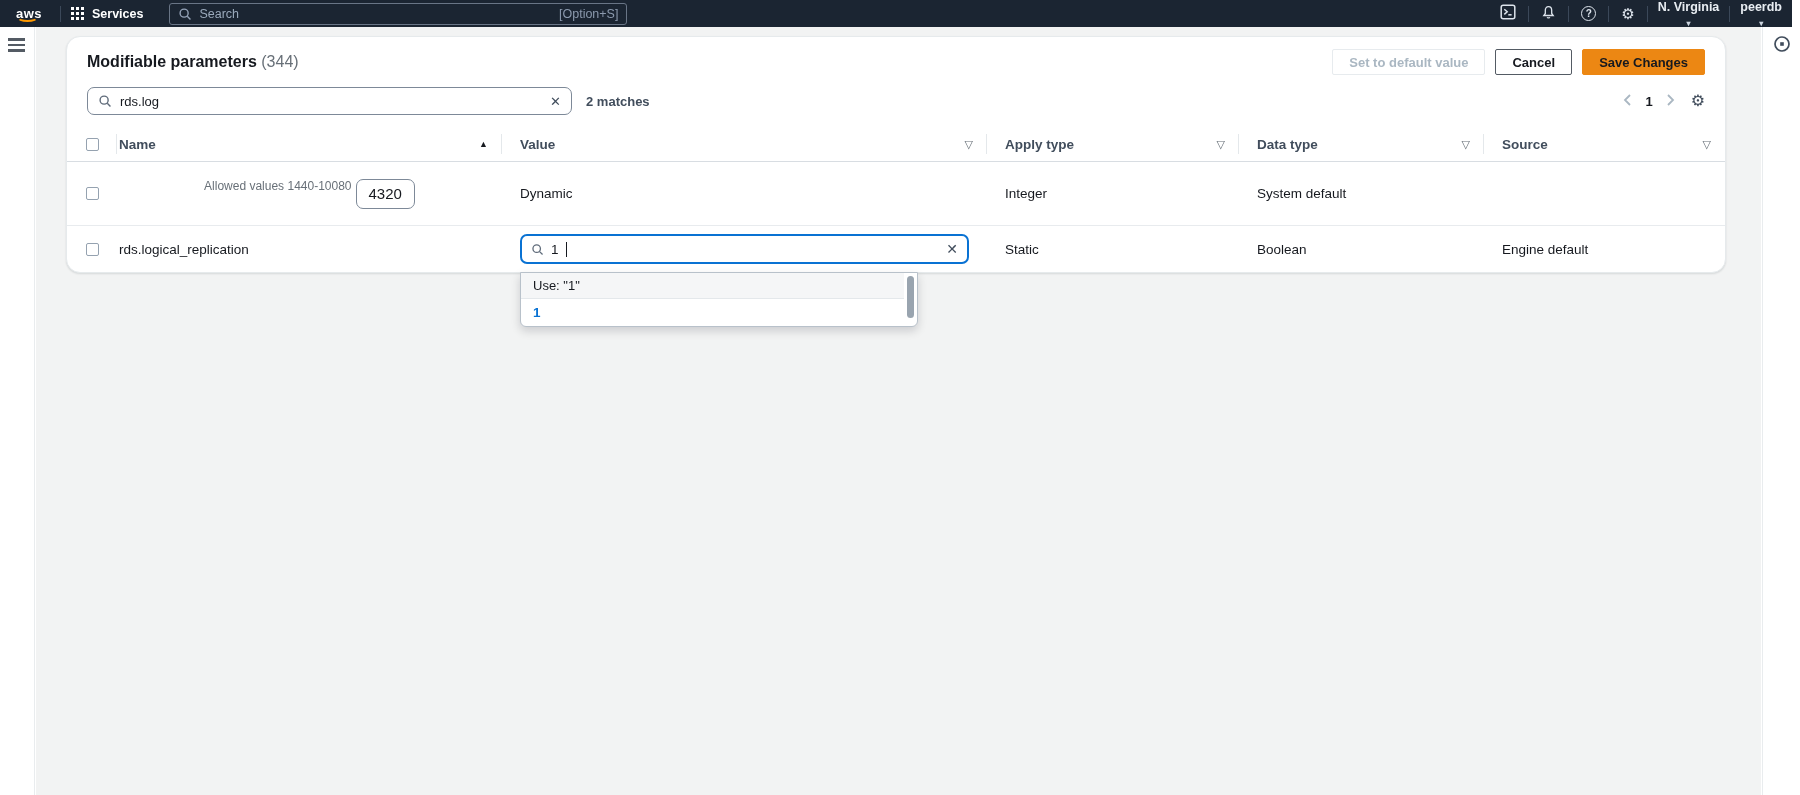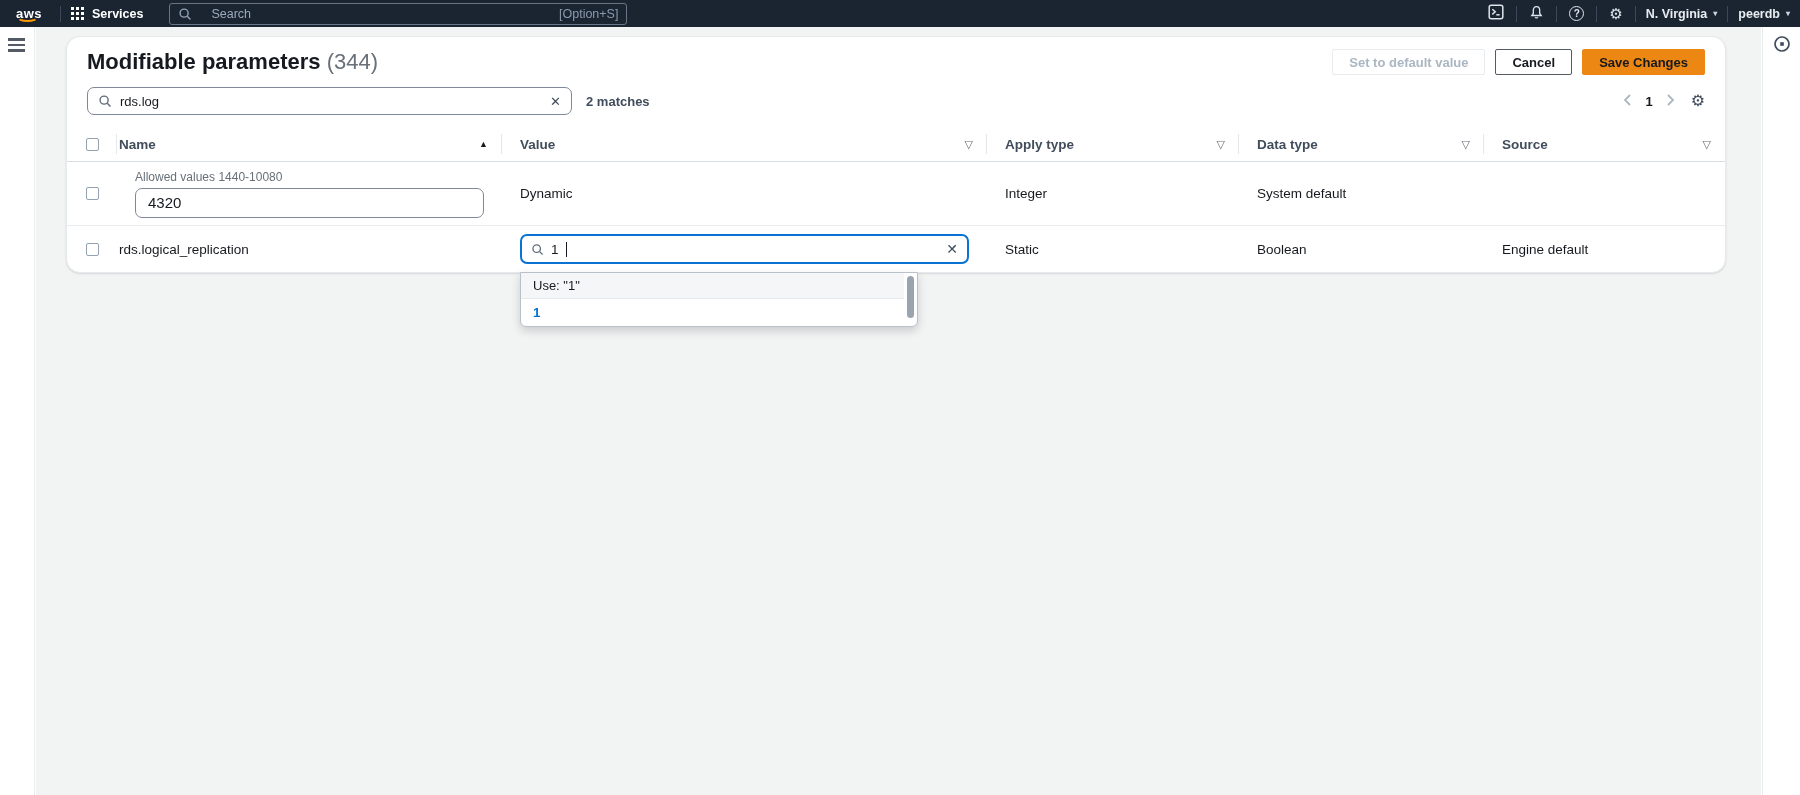--- a/index.html
+++ b/index.html
@@ -1,36 +1,36 @@
 <!DOCTYPE html>
 <html><head>
 <meta charset="utf-8">
 <style>
   html,body{margin:0;padding:0;}
   .screen{position:relative;width:1800px;height:795px;overflow:hidden;background:#fff;
     font-family:"Liberation Sans","DejaVu Sans",sans-serif;color:#16191f;}
 
   
-  .topnav{position:absolute;top:0;left:0;right:0;height:27px;background:#1b2532;
+  .topnav{position:absolute;top:0;left:0;right:8px;height:27px;background:#1b2532;
     display:flex;align-items:center;padding:0 10px;box-sizing:border-box;color:#e8edf2;}
   .aws-logo{position:relative;margin:0 8px 2px 6px;width:26px;height:18px;cursor:pointer;}
   .aws-text{font-weight:bold;font-size:13px;color:#fff;letter-spacing:.5px;}
   .aws-smile{position:absolute;left:1px;top:9px;width:21px;height:9px;border:2px solid transparent;
     border-bottom-color:#ff9900;border-radius:50%;box-sizing:border-box;}
   .nav-divider{width:1px;height:16px;background:#3b4859;margin:0 10px;}
   .nav-services{display:flex;align-items:center;gap:8px;background:none;border:none;color:#fff;
     font-size:12.5px;font-weight:600;cursor:pointer;padding:0;}
   .nav-search{margin-left:26px;width:440px;height:20px;border:1px solid #697586;border-radius:3px;
-    display:flex;align-items:center;padding:0 8px;gap:19px;font-size:12.5px;color:#9aa9bb;cursor:text;}
+    display:flex;align-items:center;padding:0 8px;gap:7px;font-size:12.5px;color:#9aa9bb;cursor:text;}
   .nav-search-shortcut{margin-left:auto;color:#8b99ad;}
   .nav-right{margin-left:auto;display:flex;align-items:center;}
   .nav-icon-btn{background:none;border:none;color:#dde4ec;display:flex;align-items:center;padding:0 2px;cursor:pointer;}
   .nav-sep{width:1px;height:16px;background:#3b4859;margin:0 10px;}
   .nav-menu-btn{background:none;border:none;color:#e8edf2;font-size:12.5px;font-weight:600;
-    display:flex;gap:6px;align-items:center;cursor:pointer;padding:0;}
+    display:flex;gap:6px;align-items:center;cursor:pointer;padding:0;flex-direction:column;}
   .caret{font-size:8px;line-height:1;color:#cbd4de;}
   .q-circle{width:15px;height:15px;border:1.5px solid #dde4ec;border-radius:50%;display:flex;
     align-items:center;justify-content:center;font-size:10px;font-weight:bold;box-sizing:border-box;}
   .gear-glyph{font-size:15px;line-height:1;}
 
   
   .left-strip{position:absolute;top:27px;left:0;bottom:0;width:35px;background:#fff;border-right:1px solid #e9ecee;box-sizing:border-box;}
   .hamburger{margin:11px 0 0 8px;background:none;border:none;padding:0;cursor:pointer;display:block;}
   .hamburger span{display:block;width:17px;height:2.5px;background:#545b64;margin:0 0 3px 0;}
   .right-strip{position:absolute;top:27px;right:0;bottom:0;width:38px;background:#fff;border-left:1px solid #e9ecee;
@@ -39,21 +39,21 @@
 
   
   .content{position:absolute;top:27px;left:36px;right:39px;bottom:0;background:#f2f3f3;overflow:hidden;}
   .breadcrumb{padding:16px 0 0 30px;font-size:13px;display:flex;align-items:center;gap:9px;color:#545b64;}
   .breadcrumb a{color:#545b64;text-decoration:underline;cursor:pointer;}
   .breadcrumb .current{color:#16191f;font-weight:700;}
 
   .card{margin:9px 0 0 30px;width:1660px;box-sizing:border-box;background:#fff;border:1px solid #e6eaec;
     border-radius:14px;box-shadow:0 1px 2px rgba(0,28,36,.12);position:relative;}
   .card-header{display:flex;align-items:center;justify-content:space-between;padding:12px 20px 8px;}
-  .card-title{font-size:22px;margin:0;color:#16191f;font-weight:700;}
+  .card-title{font-size:16px;margin:0;color:#16191f;font-weight:700;}
   .count{color:#687078;font-weight:400;}
   .actions{display:flex;gap:10px;}
   .btn{height:26px;padding:0 16px;border-radius:2px;font-size:13px;font-weight:700;background:#fff;
     display:flex;align-items:center;cursor:pointer;font-family:inherit;}
   .btn-disabled{color:#aab7c2;border:1px solid #e7ebee;}
   .btn-normal{color:#16191f;border:1px solid #545b64;}
   .btn-primary{color:#16191f;background:#ec8713;border:1px solid #ec8713;}
 
   .filter-row{display:flex;align-items:center;padding:4px 20px 12px;}
   .filter-box{width:485px;height:28px;box-sizing:border-box;border:1px solid #7d8998;border-radius:7px;
@@ -77,21 +77,21 @@
   .sort-asc{font-size:9px;color:#16191f;line-height:1;}
   .filter-ic{font-size:11px;color:#687078;line-height:1;}
 
   .trow{font-size:13.5px;color:#16191f;}
   .row1{height:63px;border-bottom:1px solid #e8ebee;}
   .row2{height:46px;}
   .tcell{padding:0 18px;}
   .cell-check{display:flex;justify-content:center;padding:0;}
   .checkbox{width:13px;height:13px;border:1.5px solid #95a2b0;border-radius:2px;background:#fff;box-sizing:border-box;cursor:pointer;}
   .cell-name{padding:0 18px 0 2px;}
-  .value-cell{display:flex;flex-direction:column;justify-content:center;gap:4px;}
+  .value-cell{display:flex;flex-direction:row;justify-content:center;gap:4px;}
   .constraint{font-size:12px;color:#687078;}
   .text-input{height:30px;box-sizing:border-box;border:1px solid #7d8998;border-radius:7px;display:flex;
     align-items:center;padding:0 12px;font-size:15px;background:#fff;cursor:text;}
   .value-cell2{position:relative;padding:0 18px;}
   .combobox{height:30px;box-sizing:border-box;border:2px solid #0972d3;border-radius:7px;display:flex;
     align-items:center;padding:0 9px;gap:7px;background:#fff;cursor:text;}
   .cursor-bar{width:1px;height:15px;background:#16191f;}
   .combo-clear{margin-left:auto;color:#414d5c;font-size:14px;background:none;border:none;cursor:pointer;padding:0;}
   .mag{color:#5f6b7a;display:flex;}
 

